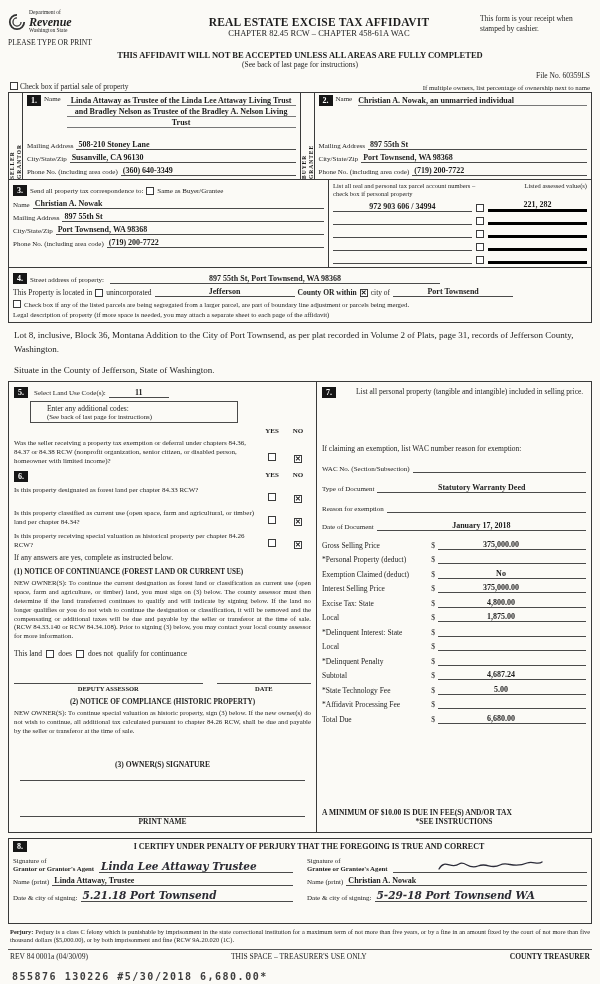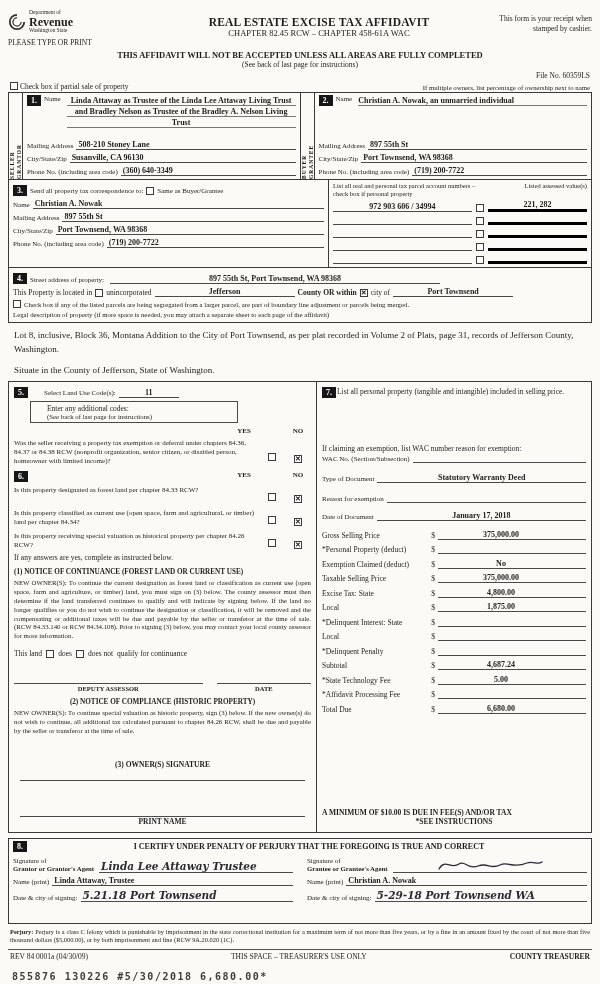--- a/index.html
+++ b/index.html
@@ -6,24 +6,24 @@
   html,body { width:600px; }
   body { background:#d8d6d0; font-family:"Liberation Serif", serif; color:#1d1d1d; }
   .page { width:600px; height:984px; background:#fbfaf6; padding:10px 8px 0; overflow:hidden; position:relative; }
   .t5{font-size:5.5px}.t65{font-size:6.8px}.t7{font-size:7.5px}.t8{font-size:8.5px}
   .bold{font-weight:bold}.ctr{text-align:center}
   .grow{flex:1}
   
   .hdr{display:flex; align-items:flex-start;}
   .hdr-l{width:150px}
   .hdr-c{flex:1; text-align:center; padding-top:6px;}
-  .hdr-r{width:112px; text-align:right; padding-top:4px; line-height:1.3;}
+  .hdr-r{width:112px; text-align:left; padding-top:4px; line-height:1.3;}
   .logo{display:flex; align-items:center; gap:3px;}
   .logo-txt{display:flex; flex-direction:column; line-height:1.05;}
-  .logo-name{font-size:12px; font-weight:bold; }
+  .logo-name{font-size:12px; font-weight:bold; font-style:italic;}
   .title{font-size:11.5px; font-weight:bold; letter-spacing:.2px;}
   .warn{font-size:8.5px; font-weight:bold; text-align:center; margin-top:3px;}
   .fileno{text-align:right; margin:2px 2px 2px 0;}
   .splitrow{display:flex; justify-content:space-between; align-items:flex-end; margin:1px 2px 1px 2px;}
   
   .cb{display:inline-block; width:8px; height:8px; border:1px solid #3c3c3c; font-size:7px; line-height:7px; text-align:center; font-weight:bold; vertical-align:-1px; background:#fff; flex:none;}
   .secnum{display:inline-block; min-width:14px; background:#161616; color:#fff; font-size:8px; font-weight:bold; text-align:center; padding:1px 1px; line-height:9px; flex:none;}
   .box{border:1px solid #3a3a3a;}
   .fl{display:flex; align-items:flex-end; margin-top:3px;}
   .lab{font-size:7px; white-space:nowrap; padding-right:3px;}
@@ -52,21 +52,21 @@
   .sec4{border-top:none; padding:2px 4px 4px;}
   .inrow{display:flex; align-items:flex-end; flex-wrap:nowrap; gap:3px; margin-top:3px; font-size:7.5px;}
   .ushort{border-bottom:1px solid #4a4a4a; font-weight:bold; font-size:8px; text-align:center; min-height:10px;}
   .legal{margin:6px 6px 0; font-size:9px; line-height:1.5;}
   .situate{margin:9px 6px 0; font-size:9px;}
   
   .grid57{display:flex; margin-top:6px; height:452px;}
   .c56{width:308px; border-right:1px solid #3a3a3a; padding:2px 5px 4px; display:flex; flex-direction:column;}
   .c7{flex:1; padding:2px 5px 4px; display:flex; flex-direction:column;}
   .addbox{border:1px solid #4a4a4a; margin:3px 0 2px 16px; padding:2px 16px; width:70%;}
-  .qhead{display:flex; margin-top:2px;gap:28px;}
+  .qhead{display:flex; margin-top:2px;}
   .qh{width:26px; text-align:center; font-size:7px; font-weight:bold;}
   .qrow{display:flex; margin-top:4px;}
   .qtxt{flex:1; font-size:7px; line-height:1.25; padding-right:4px;}
   .qc{width:26px; text-align:center; align-self:flex-end; padding-bottom:1px;}
   .para{font-size:6.8px; text-align:justify; margin-top:3px; line-height:1.3;}
   .ntitle{font-size:7.2px; font-weight:bold; margin-top:6px;}
   .landrow{display:flex; align-items:center; gap:4px; font-size:7.5px; margin-top:8px;}
   .dlines{display:flex; gap:14px; margin-top:16px;}
   .dl1{flex:2; border-bottom:1px solid #4a4a4a; height:10px;}
   .dl2{flex:1; border-bottom:1px solid #4a4a4a; height:10px;}
@@ -267,21 +267,21 @@
   </div>
 
   <div class="legal">Lot 8, inclusive, Block 36, Montana Addition to the City of Port Townsend, as per plat recorded in Volume 2 of Plats, page 31, records of Jefferson County, Washington.</div>
   <div class="situate">Situate in the County of Jefferson, State of Washington.</div>
 
   <div class="grid57 box">
 
     <div class="c56">
       <div class="fl" style="align-items:center">
         <span class="secnum">5.</span>
-        <span class="lab" style="padding-left:16px">Select Land Use Code(s):</span>
+        <span class="lab" style="padding-left:6px">Select Land Use Code(s):</span>
         <span class="ushort" style="width:60px">11</span>
       </div>
       <div class="addbox">
         <div class="t7">Enter any additional codes:</div>
         <div class="t65">(See back of last page for instructions)</div>
       </div>
       <div class="qhead">
         <span class="grow"></span>
         <span class="qh">YES</span>
         <span class="qh">NO</span>
@@ -343,25 +343,25 @@
       <div class="ctr bold t7">(3) OWNER(S) SIGNATURE</div>
       <div class="sline"></div>
       <div class="grow"></div>
       <div class="sline"></div>
       <div class="ctr bold t7" style="margin-bottom:2px">PRINT NAME</div>
     </div>
 
     <div class="c7">
       <div class="fl" style="align-items:flex-start">
         <span class="secnum">7.</span>
-        <span class="t7" style="padding-left:1px; line-height:1.3">List all personal property (tangible and intangible) included in selling price.</span>
+        <span class="t7" style="padding-left:20px; line-height:1.3">List all personal property (tangible and intangible) included in selling price.</span>
       </div>
       <div style="height:46px"></div>
       <div class="t7">If claiming an exemption, list WAC number reason for exemption:</div>
-      <div class="fl" style="margin-top:0">
+      <div class="fl" style="margin-top:10px">
         <span class="lab">WAC No. (Section/Subsection)</span>
         <span class="ulv"></span>
       </div>
       <div class="fl" style="margin-top:10px">
         <span class="lab">Type of Document</span>
         <span class="ulv ctrv">Statutory Warranty Deed</span>
       </div>
       <div class="fl" style="margin-top:10px">
         <span class="lab">Reason for exemption</span>
         <span class="ulv"></span>
@@ -380,21 +380,21 @@
         <span class="mlab">*Personal Property (deduct)</span>
         <span class="mdol">$</span>
         <span class="mval"></span>
       </div>
       <div class="mrow">
         <span class="mlab">Exemption Claimed (deduct)</span>
         <span class="mdol">$</span>
         <span class="mval">No</span>
       </div>
       <div class="mrow">
-        <span class="mlab">Taxable Selling Price</span>
+        <span class="mlab">Interest Selling Price</span>
         <span class="mdol">$</span>
         <span class="mval">375,000.00</span>
       </div>
       <div class="mrow">
         <span class="mlab">Excise Tax:   State</span>
         <span class="mdol">$</span>
         <span class="mval">4,800.00</span>
       </div>
       <div class="mrow">
         <span class="mlab">Local</span>

